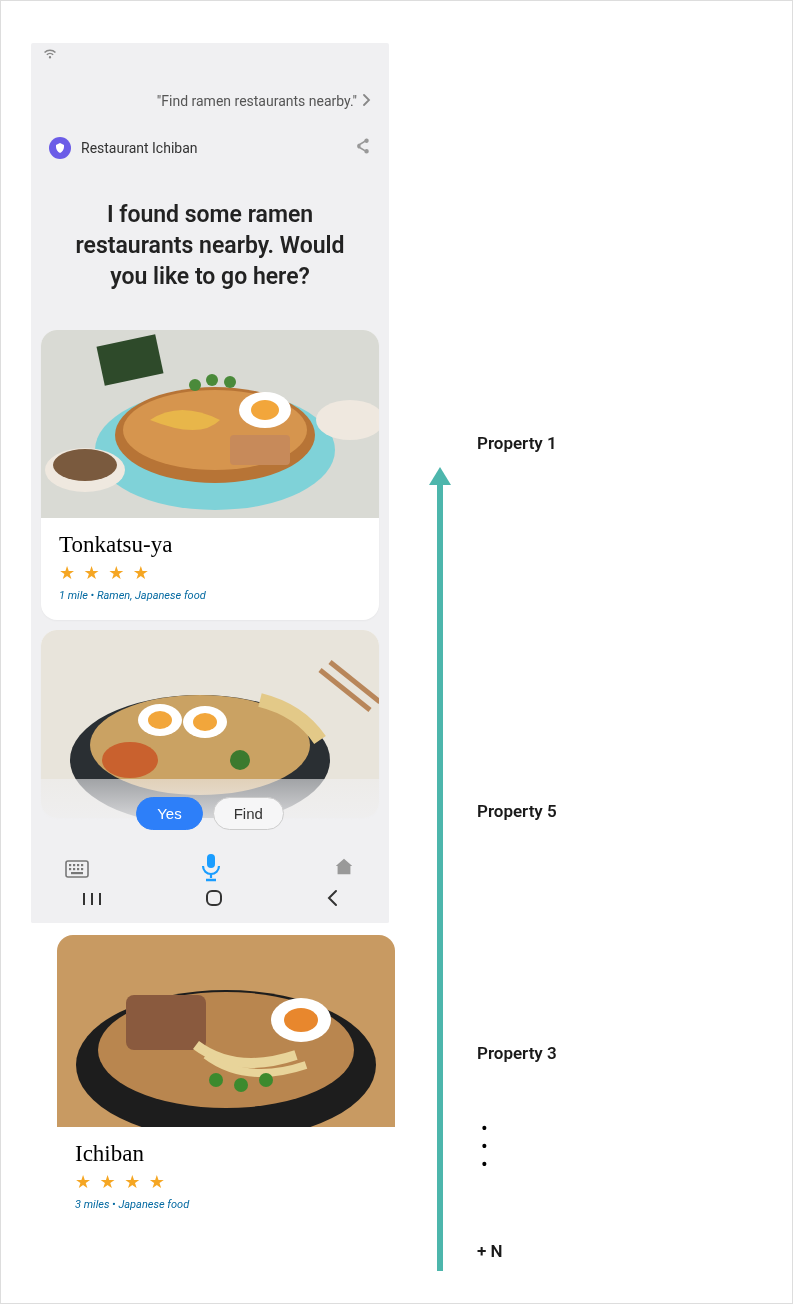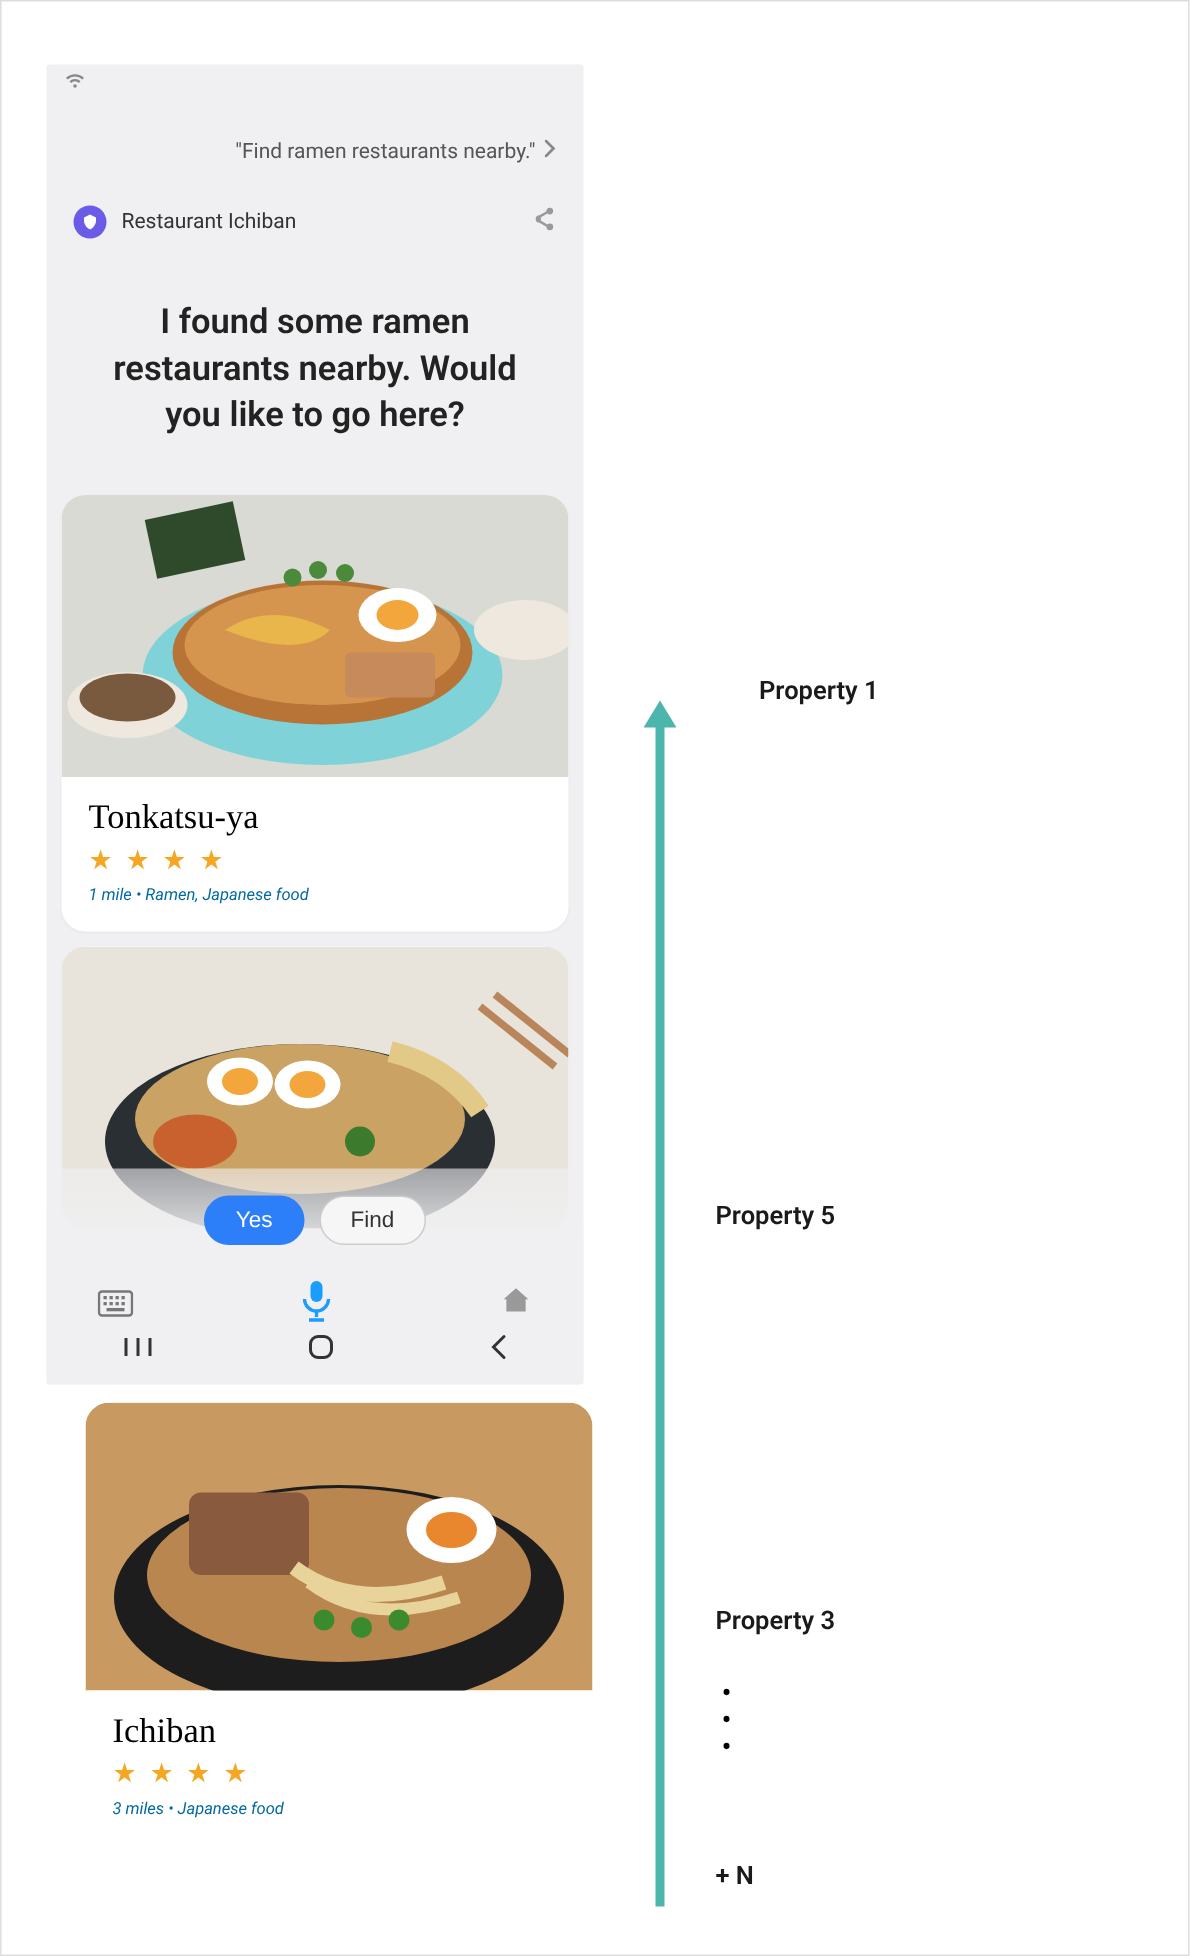--- a/index.html
+++ b/index.html
@@ -336,17 +336,17 @@
     <circle cx="210" cy="145" r="7" fill="#3c8a2e"></circle>
   </svg>
   <div class="card-body">
     <div class="card-title">Ichiban</div>
     <div class="stars">★ ★ ★ ★</div>
     <div class="card-sub">3 miles • Japanese food</div>
   </div>
 </div>
 
 <div class="arrow"></div>
-<div class="annot" style="left:476px; top:450px;margin-left:29px;">Property 1</div>
+<div class="annot" style="left:476px; top:432px;">Property 1</div>
 <div class="annot" style="left:476px; top:800px;">Property 5</div>
-<div class="annot" style="left:476px; top:1042px;margin-top:28px;">Property 3</div>
+<div class="annot" style="left:476px; top:1042px;">Property 3</div>
 <div class="dots" style="top:1118px;">•<br>•<br>•</div>
 <div class="plusn" style="left:476px; top:1240px;">+ N</div>
 
 </body></html>

